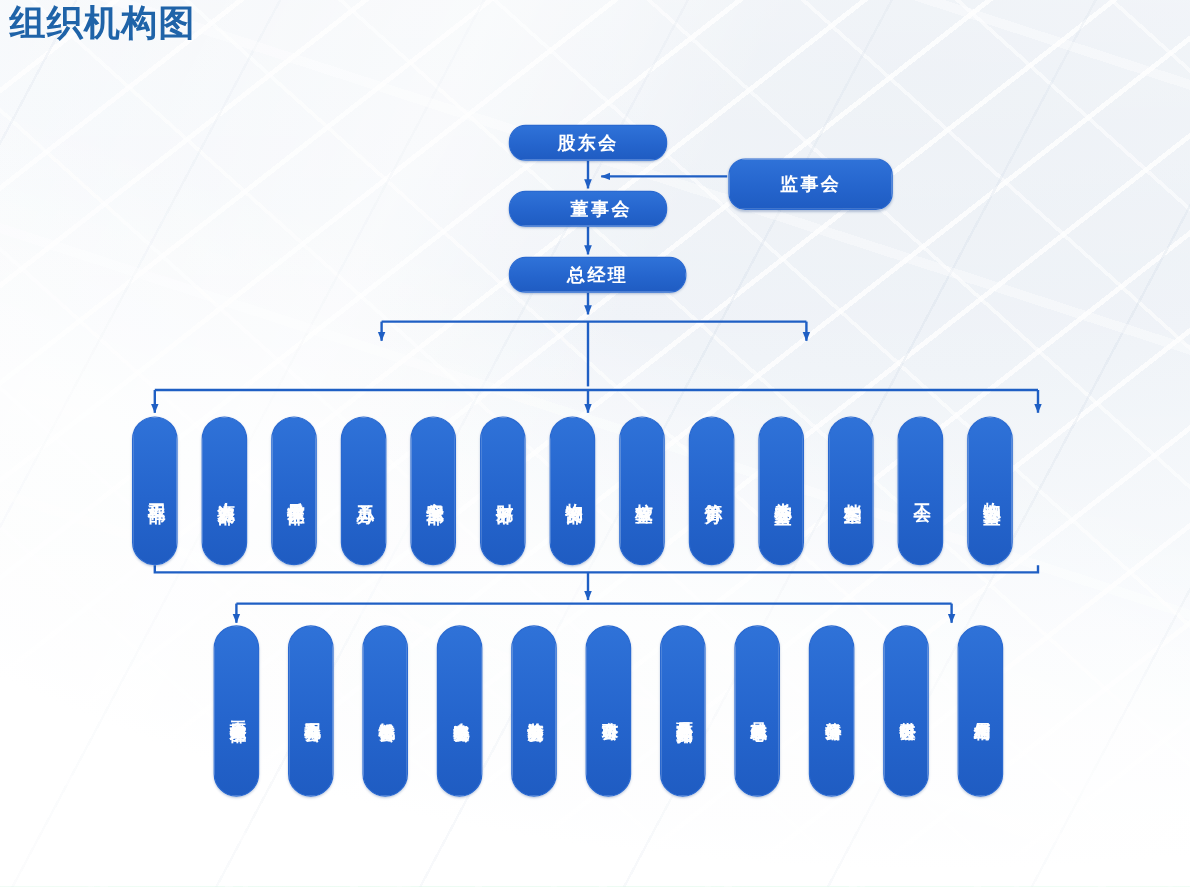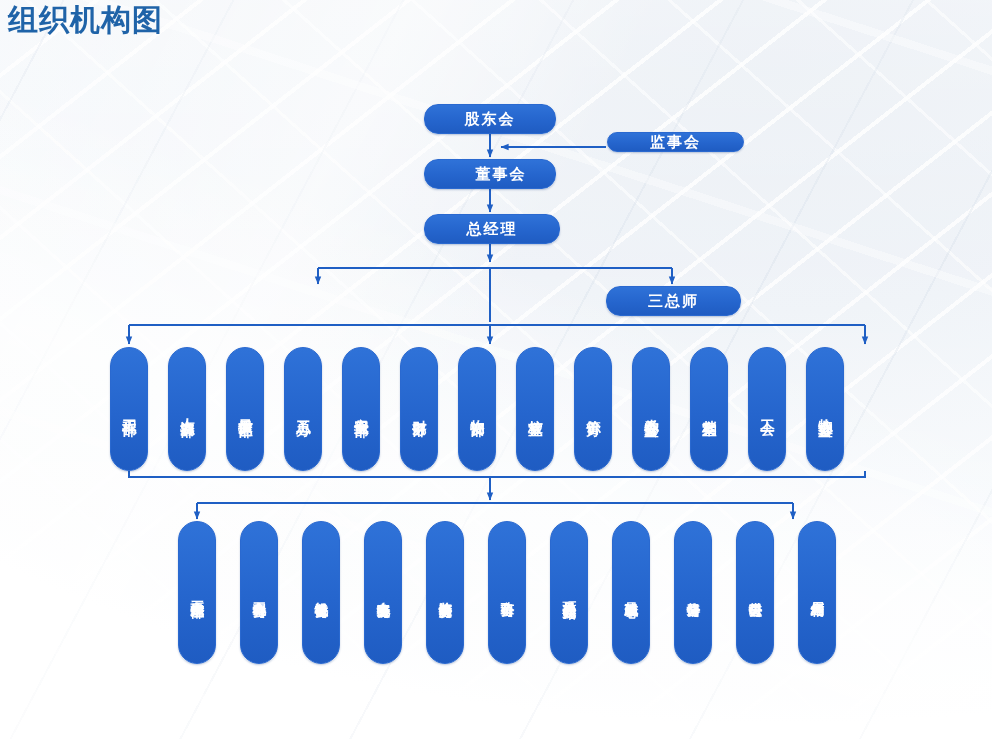--- a/index.html
+++ b/index.html
@@ -206,31 +206,28 @@
       <line x1="490" y1="477" x2="490" y2="500" marker-end="url(#arw)"></line>
       <polyline points="197,503 793,503"></polyline>
       <line x1="197" y1="503" x2="197" y2="519" marker-end="url(#arw)"></line>
       <line x1="793" y1="503" x2="793" y2="519" marker-end="url(#arw)"></line>
     </g>
   </svg>
 
   <div class="node h" style="left:424px;top:104px;width:132px;height:30px;">
     <span>股东会</span>
   </div>
-  <div class="node h" style="left:607px;top:132px;width:137px;height:20px;">
+  <div class="node h" style="left:607px;top:132px;width:137px;height:43px;">
     <span>监事会</span>
   </div>
   <div class="node h" style="left:424px;top:159px;width:132px;height:30px;padding-left:28px;">
     <span>董事会</span>
   </div>
-  <div class="node h" style="left:424px;top:214px;width:136px;height:30px;">
+  <div class="node h" style="left:424px;top:214px;width:148px;height:30px;">
     <span>总经理</span>
-  </div>
-  <div class="node h" style="left:606px;top:286px;width:135px;height:30px;">
-    <span>三总师</span>
   </div>
 
   <div id="dept-layer">
       <div class="node v dept" style="left: 110px; top: 347px; width: 38px; height: 124px;">
         <span>工程部</span>
       </div>
       <div class="node v dept" style="left: 168px; top: 347px; width: 38px; height: 124px;">
         <span>人力资源部</span>
       </div>
       <div class="node v dept" style="left: 226px; top: 347px; width: 38px; height: 124px;">

